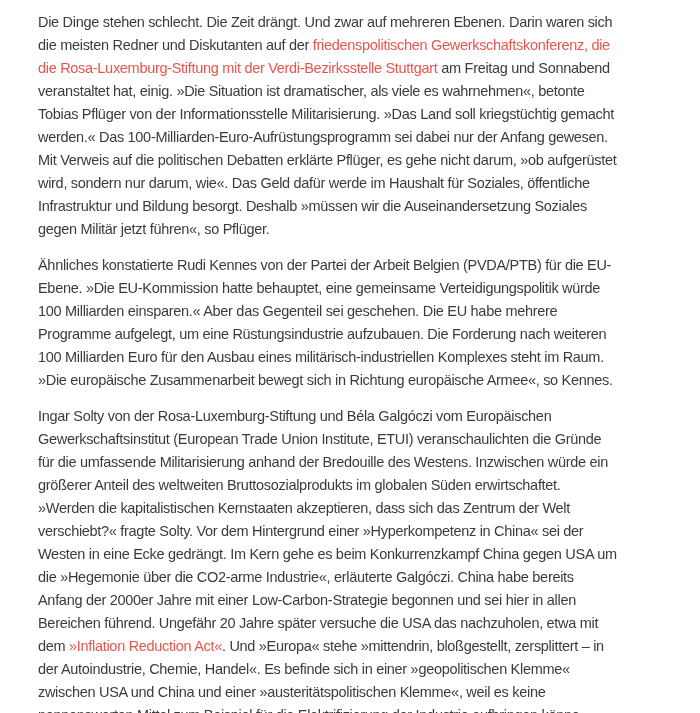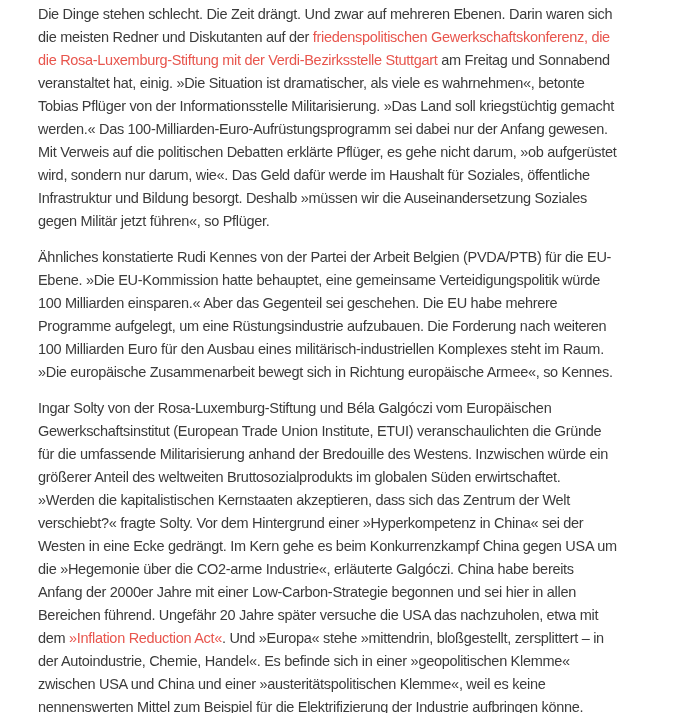--- a/index.html
+++ b/index.html
@@ -21,21 +21,21 @@
   }
   .article-body {
     width: 618px;
     padding: 3px 0 0 38px;
     color: var(--text);
     font-size: 14.5px;
     line-height: 23px;
     letter-spacing: -0.3px;
   }
   .para {
-    margin: 0 0 13px 0;
+    margin: 8px 0 13px 0;
   }
   .para:last-child { margin-bottom: 0; }
   .inline-link {
     color: var(--link);
     text-decoration: none;
     cursor: pointer;
   }
 </style>
 </head>
 <body>

